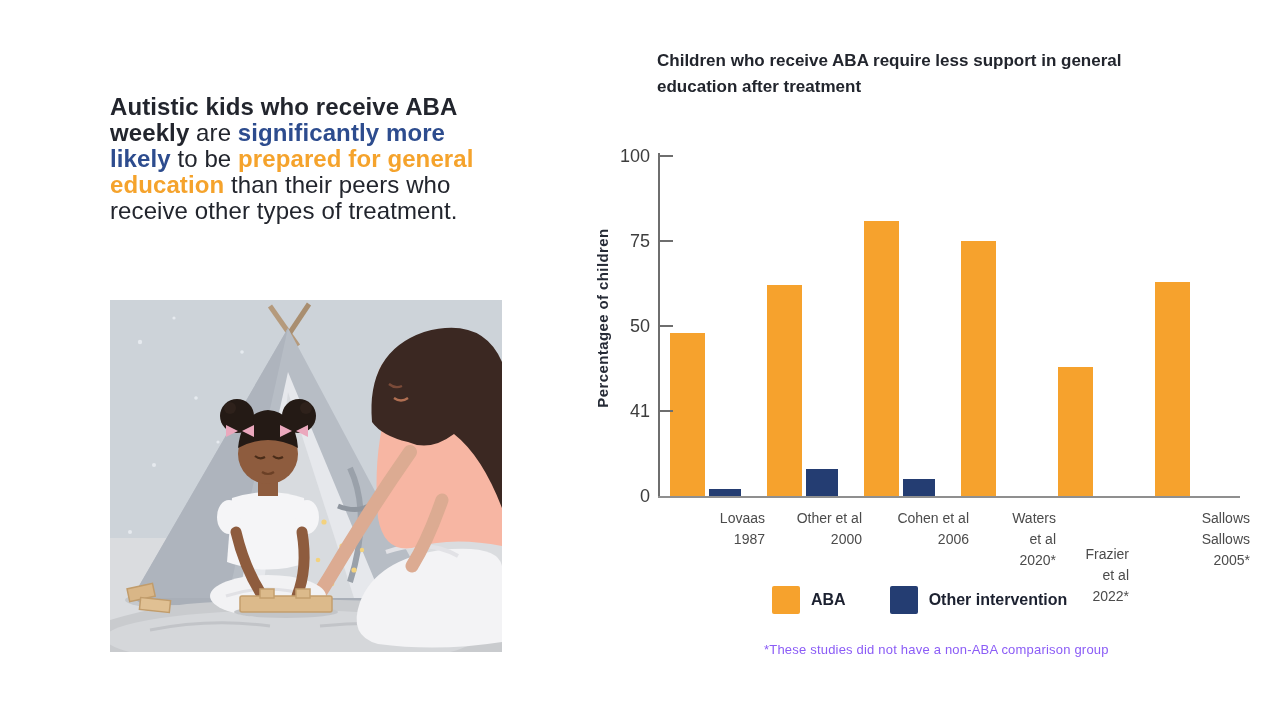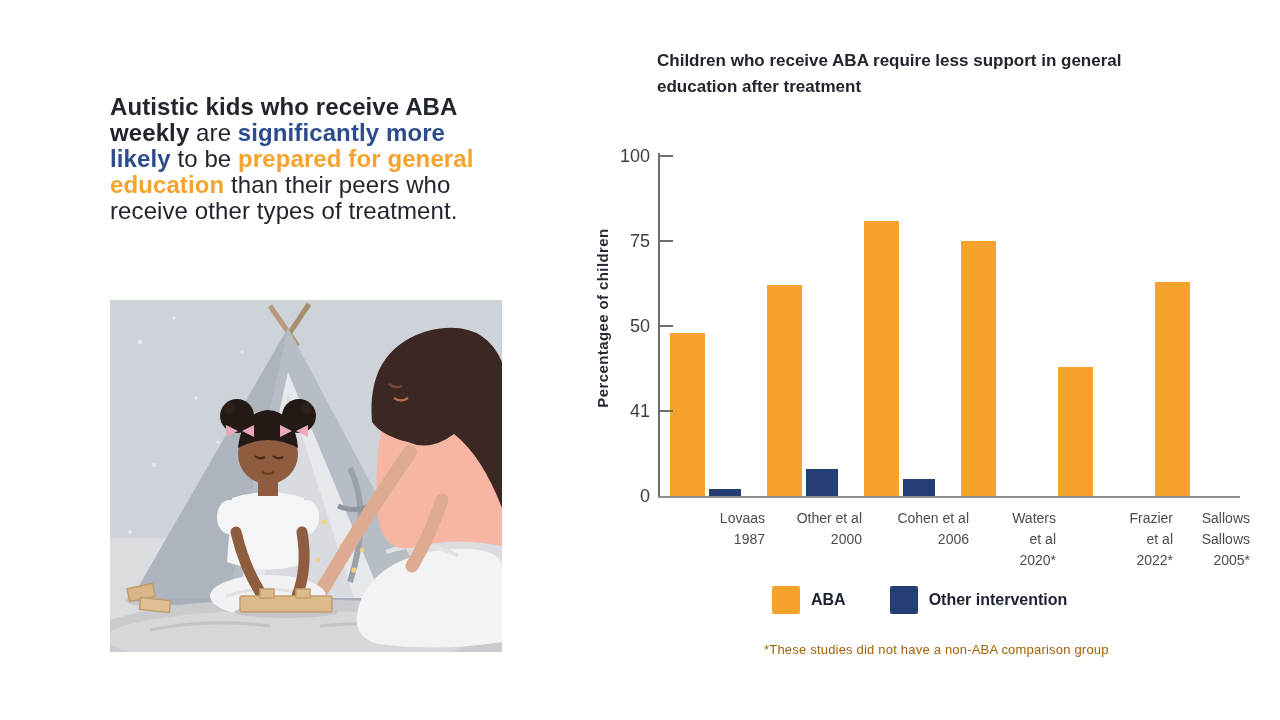--- a/index.html
+++ b/index.html
@@ -121,21 +121,21 @@
   }
   .legend-item { display: flex; align-items: center; gap: 11px; }
   .legend-swatch { width: 28px; height: 28px; border-radius: 2px; }
   .legend-label { font-size: 16px; font-weight: bold; color: #1c2130; }
 
   .footnote {
     position: absolute;
     left: 764px;
     top: 642px;
     font-size: 13px;
-    color: #a16207;
+    color: #8b5cf6;
     letter-spacing: 0.2px;
   }
 </style>
 </head>
 <body>
 
 <div class="page">
 
   <p class="headline"><span class="b">Autistic kids who receive ABA weekly</span><span> are </span><span class="blue">significantly more likely</span><span> to be </span><span class="orange">prepared for general education</span><span> than their peers who receive other types of treatment.</span></p>
 
@@ -258,21 +258,21 @@
           <div>Cohen et al</div>
           <div>2006</div>
         </div>
         <div class="bar" style="left: 369px; width: 35px; top: 101px; height: 255px; background: rgb(246, 162, 45);"></div>
         <div class="xlab" style="left: 347px; width: 117px;">
           <div>Waters</div>
           <div>et al</div>
           <div>2020*</div>
         </div>
         <div class="bar" style="left: 466px; width: 35px; top: 226.8px; height: 129.2px; background: rgb(246, 162, 45);"></div>
-        <div class="xlab" style="left: 464px; width: 117px;">
+        <div class="xlab" style="left: 420px; width: 117px; margin-top: 36px;">
           <div>Frazier</div>
           <div>et al</div>
           <div>2022*</div>
         </div>
         <div class="bar" style="left: 563px; width: 35px; top: 141.8px; height: 214.2px; background: rgb(246, 162, 45);"></div>
         <div class="xlab" style="left: 541px; width: 117px;">
           <div>Sallows</div>
           <div>Sallows</div>
           <div>2005*</div>
         </div>

